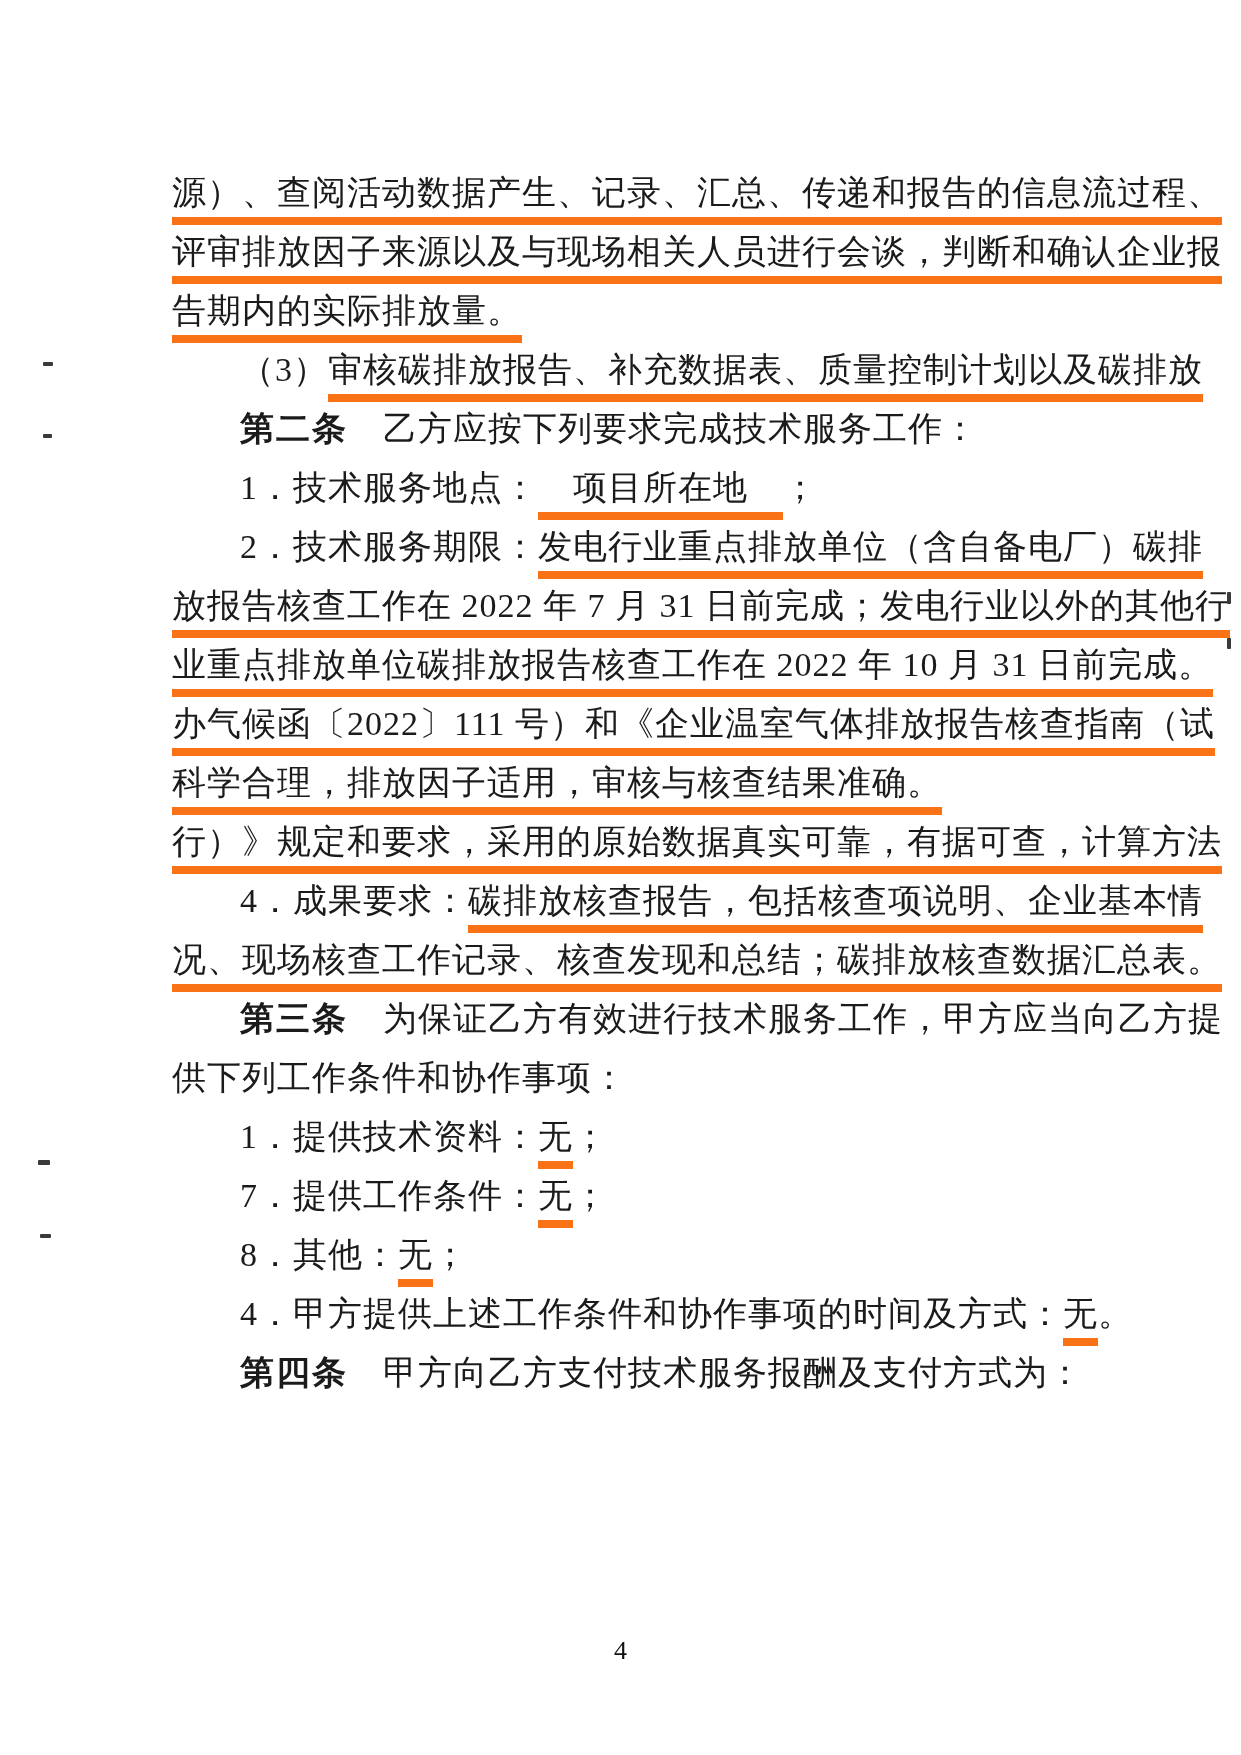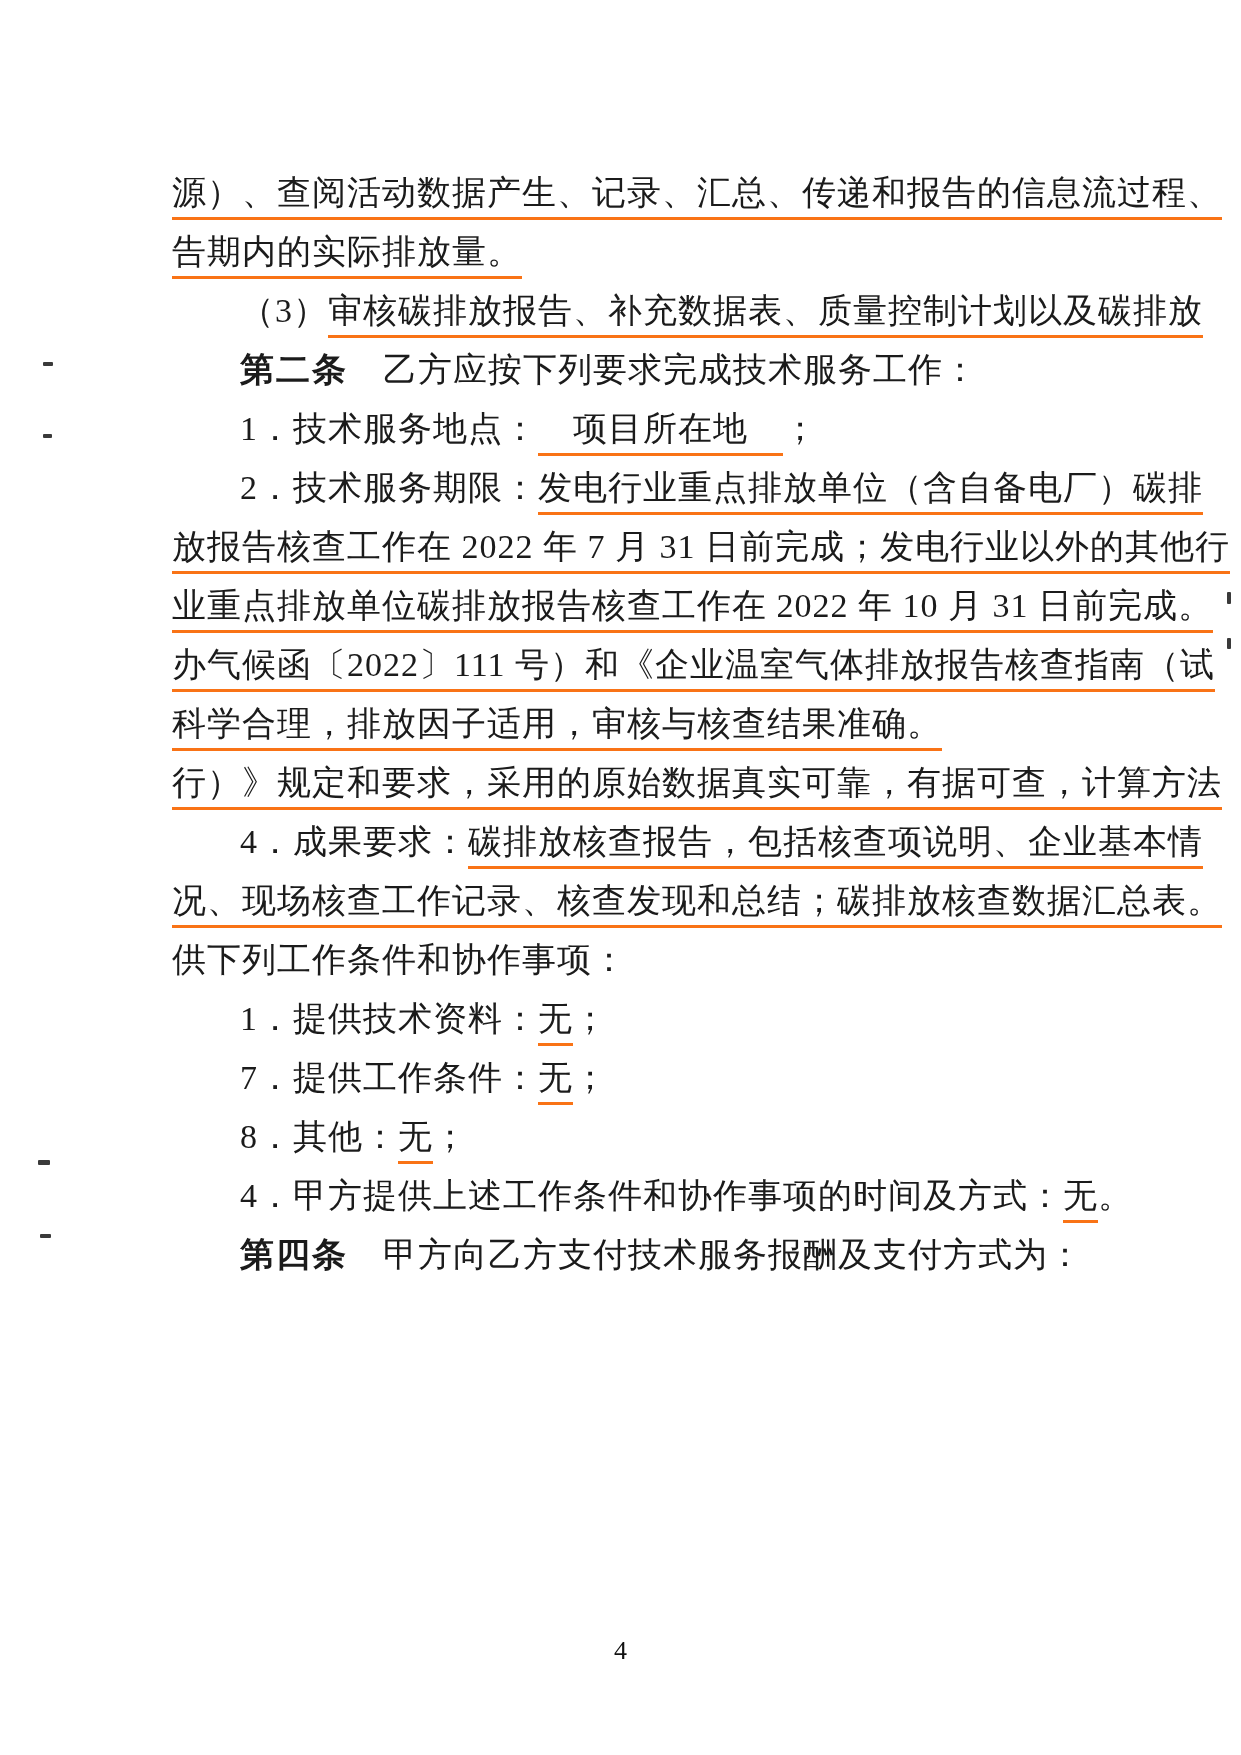--- a/index.html
+++ b/index.html
@@ -21,21 +21,21 @@
     line-height: 59px;
     letter-spacing: 1px;
   }
   .line {
     white-space: nowrap;
     height: 59px;
   }
   .line.indent { text-indent: 2em; }
   .seg { text-indent: 0; }
   .u {
-    border-bottom: 3px solid #f97316;
+    border-bottom: 8px solid #f97316;
     padding-bottom: 6px;
   }
   .b {
     font-weight: bold;
     font-family: Liberation Mono, monospace;
     letter-spacing: 2px;
   }
   .footer {
     position: absolute;
     top: 1636px;
@@ -51,32 +51,34 @@
     border-radius: 1px;
   }
 </style>
 </head>
 <body>
 
 <div class="page">
 
   <div class="doc" id="doc-lines">
       <div class="line"><span class="seg u">源）、查阅活动数据产生、记录、汇总、传递和报告的信息流过程、</span></div>
+      <div class="line"><span class="seg u">评审排放因子来源以及与现场相关人员进行会谈，判断和确认企业报</span></div>
       <div class="line"><span class="seg u">告期内的实际排放量。</span></div>
       <div class="line indent"><span class="seg">（3）</span><span class="seg u">审核碳排放报告、补充数据表、质量控制计划以及碳排放</span></div>
       <div class="line indent"><span class="seg b">第二条</span><span class="seg">　乙方应按下列要求完成技术服务工作：</span></div>
       <div class="line indent"><span class="seg">1．技术服务地点：</span><span class="seg u">　项目所在地　</span><span class="seg">；</span></div>
       <div class="line indent"><span class="seg">2．技术服务期限：</span><span class="seg u">发电行业重点排放单位（含自备电厂）碳排</span></div>
       <div class="line"><span class="seg u">放报告核查工作在 2022 年 7 月 31 日前完成；发电行业以外的其他行</span></div>
       <div class="line"><span class="seg u">业重点排放单位碳排放报告核查工作在 2022 年 10 月 31 日前完成。</span></div>
       <div class="line"><span class="seg u">办气候函〔2022〕111 号）和《企业温室气体排放报告核查指南（试</span></div>
       <div class="line"><span class="seg u">科学合理，排放因子适用，审核与核查结果准确。</span></div>
       <div class="line"><span class="seg u">行）》规定和要求，采用的原始数据真实可靠，有据可查，计算方法</span></div>
       <div class="line indent"><span class="seg">4．成果要求：</span><span class="seg u">碳排放核查报告，包括核查项说明、企业基本情</span></div>
       <div class="line"><span class="seg u">况、现场核查工作记录、核查发现和总结；碳排放核查数据汇总表。</span></div>
+      <div class="line indent"><span class="seg b">第三条</span><span class="seg">　为保证乙方有效进行技术服务工作，甲方应当向乙方提</span></div>
       <div class="line"><span class="seg">供下列工作条件和协作事项：</span></div>
       <div class="line indent"><span class="seg">1．提供技术资料：</span><span class="seg u">无</span><span class="seg">；</span></div>
       <div class="line indent"><span class="seg">7．提供工作条件：</span><span class="seg u">无</span><span class="seg">；</span></div>
       <div class="line indent"><span class="seg">8．其他：</span><span class="seg u">无</span><span class="seg">；</span></div>
       <div class="line indent"><span class="seg">4．甲方提供上述工作条件和协作事项的时间及方式：</span><span class="seg u">无</span><span class="seg">。</span></div>
       <div class="line indent"><span class="seg b">第四条</span><span class="seg">　甲方向乙方支付技术服务报酬及支付方式为：</span></div>
     </div>
 
   <div class="footer">4</div>
 

